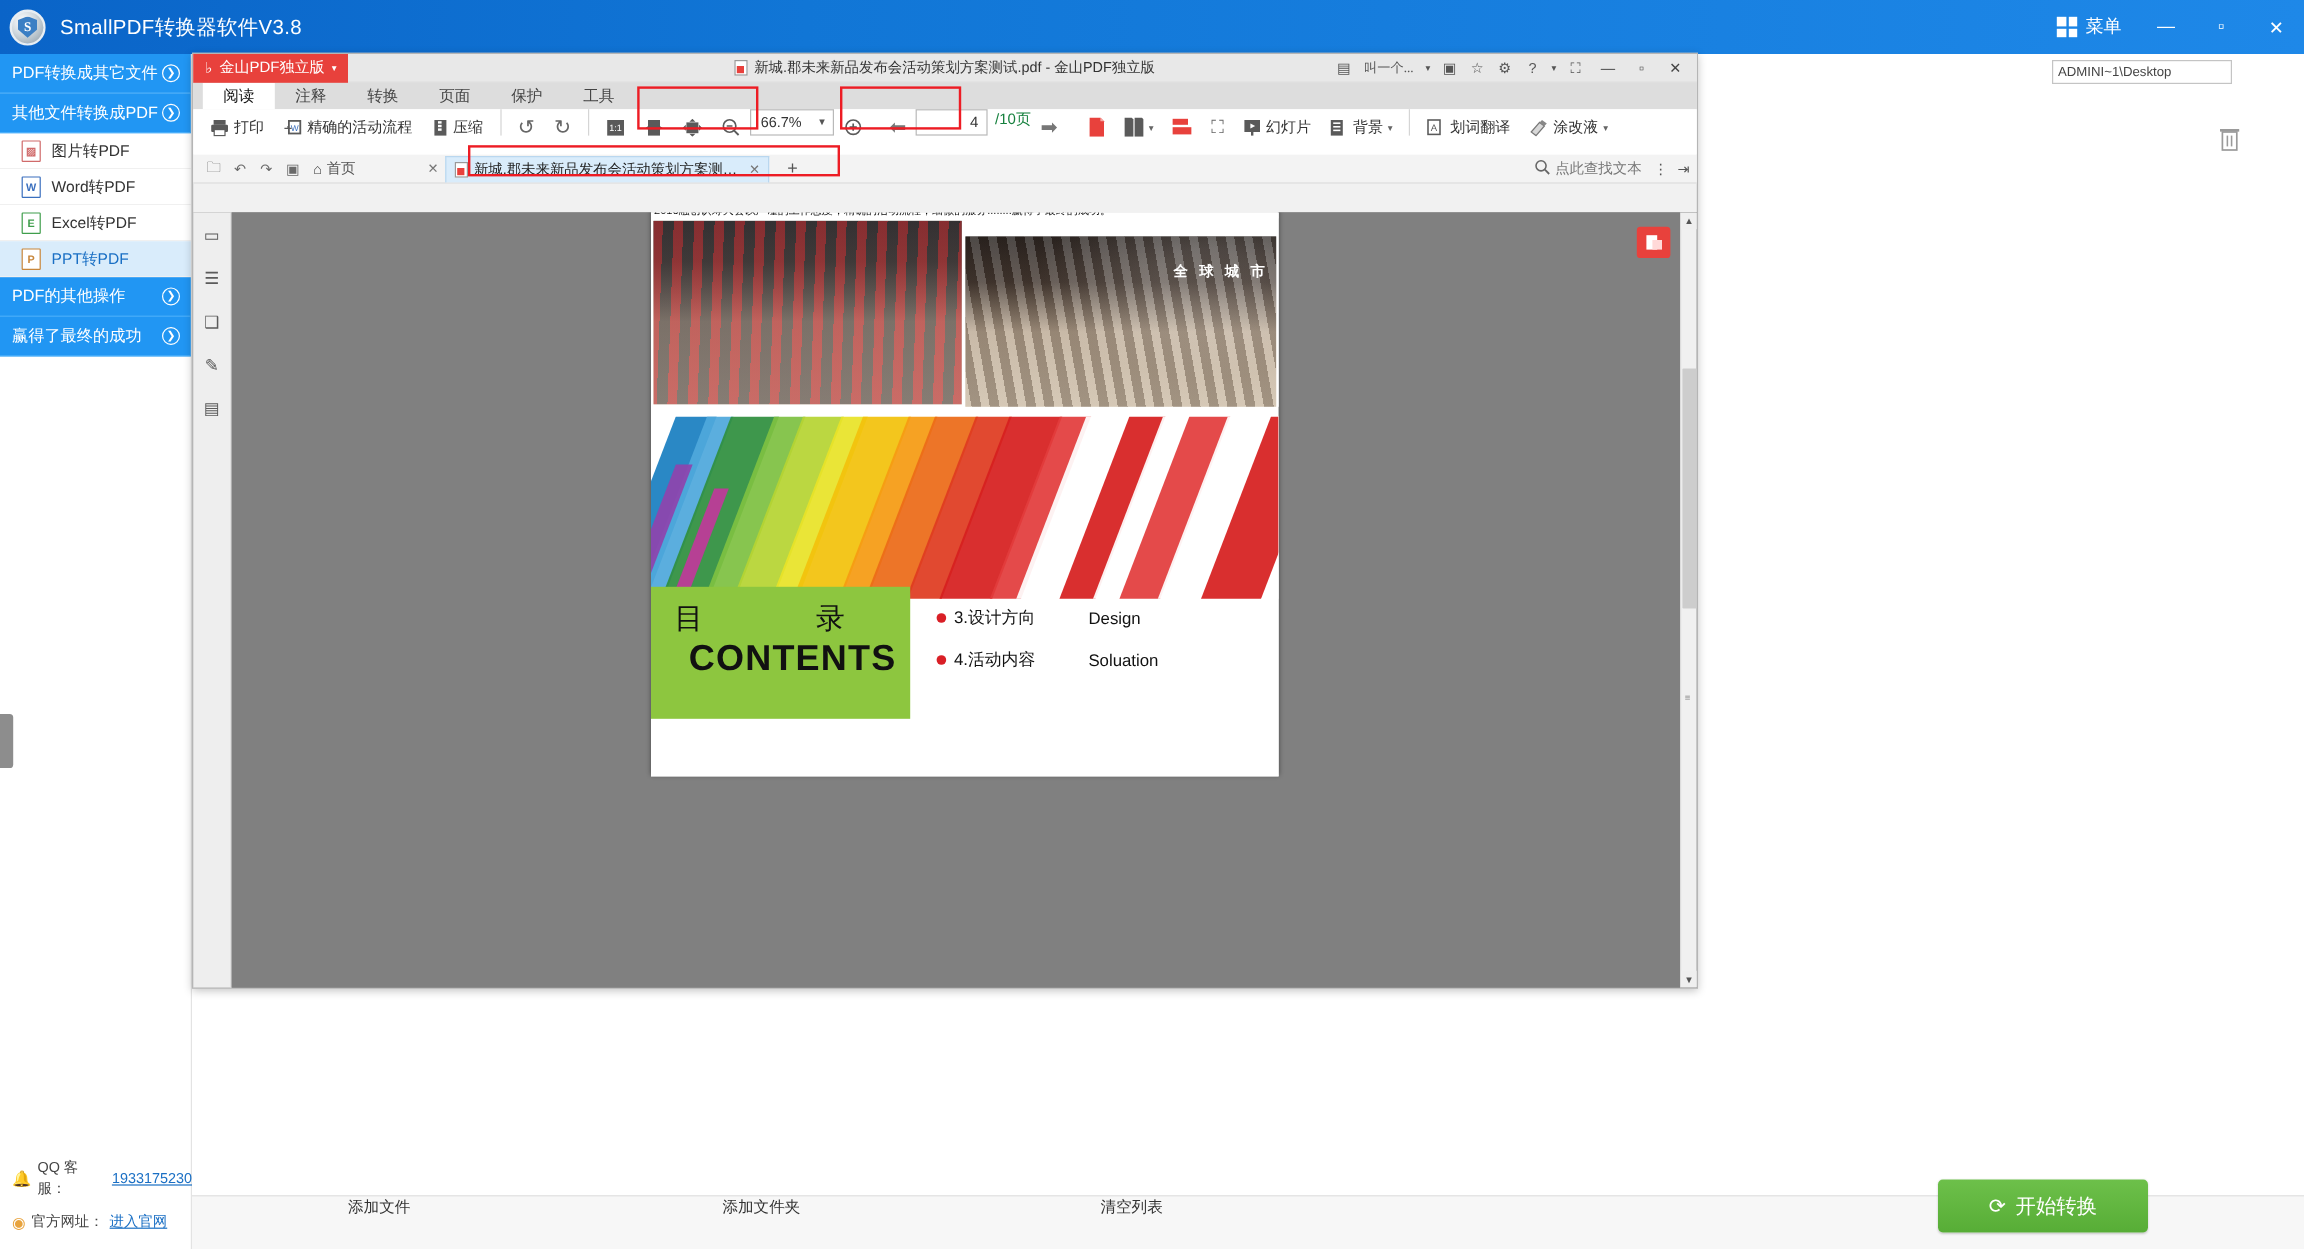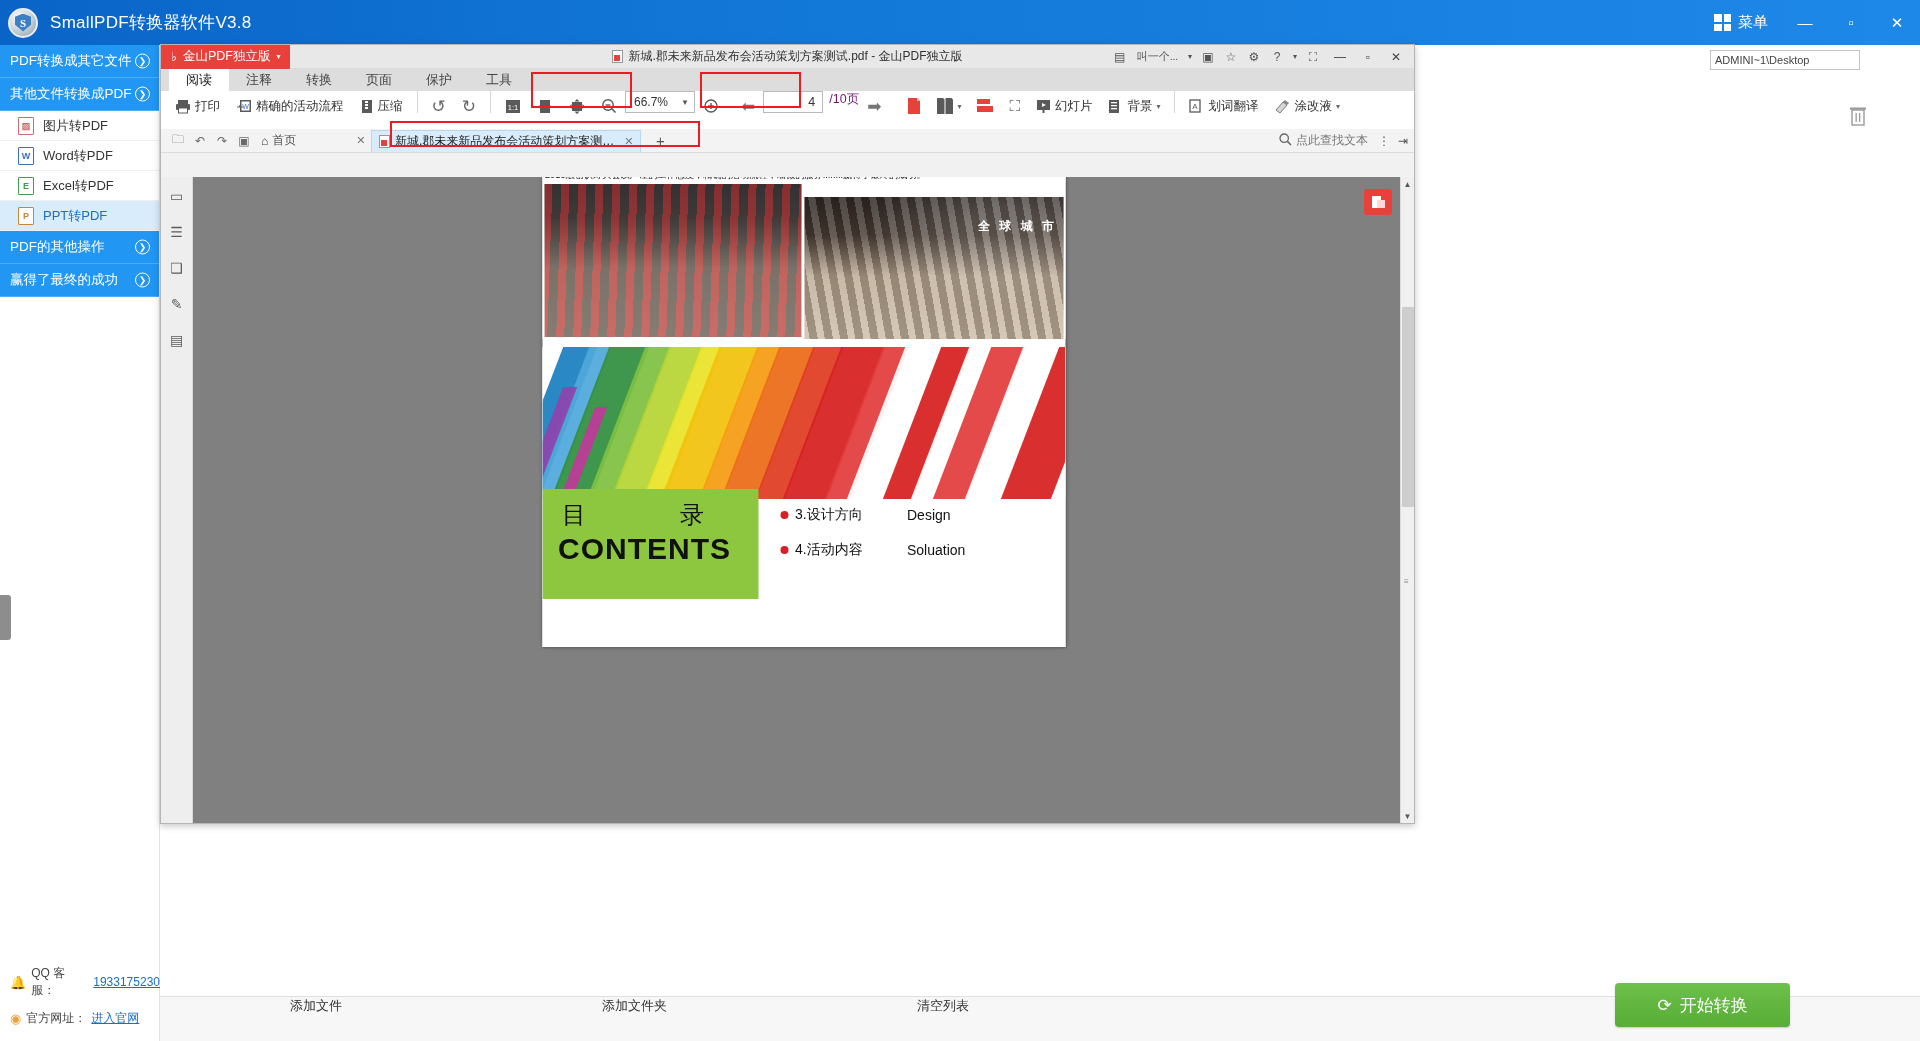--- a/index.html
+++ b/index.html
@@ -134,21 +134,21 @@
 
   #zoom-box{
     width:70px;height:22px;border:1px solid #b9b9b9;background:#fff;font-size:12px;color:#333;
     display:flex;align-items:center;padding-left:8px;position:relative;
   }
   #zoom-box .car{ position:absolute;right:5px;top:50%;transform:translateY(-50%);font-size:8px;color:#555; }
   #page-box{
     width:60px;height:22px;border:1px solid #b9b9b9;background:#fff;font-size:12.5px;color:#333;
     display:flex;align-items:center;justify-content:flex-end;padding-right:7px;
   }
-  #page-total{ font-size:12.5px;color:#701a75;margin-left:6px; }
+  #page-total{ font-size:12.5px;color:#15803d;margin-left:6px; }
 
   #tabstrip{ height:24px;background:#f3f3f3;display:flex;align-items:center;border-bottom:1px solid #dcdcdc;padding-left:6px;position:relative; }
   .ts-ico{ width:22px;height:22px;display:flex;align-items:center;justify-content:center;font-size:12px;color:#6a6a6a;cursor:pointer; }
   #home-tab{ display:flex;align-items:center;gap:4px;font-size:12px;color:#555;padding:0 12px 0 6px;cursor:pointer; }
   #doc-tab{
     height:22px;background:#d9ecfb;border:1px solid #b9d7ef;border-bottom:none;display:flex;align-items:center;gap:5px;
     padding:0 7px;font-size:12px;color:#222;cursor:pointer;max-width:270px;
   }
   .tab-x{ font-size:11px;color:#777;cursor:pointer; }
   #ts-right{ margin-left:auto;display:flex;align-items:center;gap:4px;padding-right:6px;font-size:12px;color:#555; }
@@ -166,21 +166,21 @@
   
   .slide{ width:523px;height:392px;background:#fff;position:relative;overflow:hidden; }
   .ph{ position:absolute;overflow:hidden; }
   .caption-bar{ position:absolute;left:0;width:523px;height:14px;background:#fff;color:#111;font-size:9.2px;display:flex;align-items:center;padding-left:3px;white-space:nowrap; }
 
   .slide2{ width:523px;height:300px;background:#fff;position:relative;overflow:hidden;margin-top:8px; }
   .rainbow{ position:absolute;left:0;top:0;width:523px;height:152px;overflow:hidden;background:#fff; }
   .rb-str{ position:absolute;top:-20px;height:200px;transform:skewX(-21deg);opacity:.93; }
   .green-box{ position:absolute;left:0;top:142px;width:216px;height:110px;background:#8dc63f; }
   .mulu{ position:absolute;left:20px;top:152px;color:#111;font-size:24px;letter-spacing:44px;font-family:"Liberation Serif",serif; }
-  .contents{ position:absolute;left:16px;top:188px;color:#111;font-size:30px;font-weight:bold;line-height:.96;letter-spacing:1px;white-space:nowrap; }
+  .contents{ position:absolute;left:32px;top:188px;color:#111;font-size:30px;font-weight:bold;line-height:.96;letter-spacing:1px;white-space:nowrap; }
   .toc{ position:absolute;left:238px;top:150px;width:280px; }
   .toc-row{ display:flex;align-items:center;height:35px;gap:7px; }
   .dot{ width:8px;height:8px;border-radius:50%;background:#d91f26;flex:0 0 auto; }
   .toc-cn{ font-size:14px;color:#111;width:105px; }
   .toc-en{ font-size:14px;color:#111; }
 
   #vscroll{ position:absolute;right:0;top:0;width:14px;height:100%;background:#f0f0f0;border-left:1px solid #dcdcdc; }
   #vscroll .up,#vscroll .down{ height:14px;display:flex;align-items:center;justify-content:center;font-size:8px;color:#555;cursor:pointer;background:#efefef; }
   #vscroll .thumb{ position:absolute;left:1px;top:130px;width:12px;height:200px;background:#cdcdcd;border-radius:1px;cursor:pointer; }
   #vscroll .grip{ position:absolute;left:3px;top:400px;width:8px;height:10px;color:#888;font-size:8px; }

